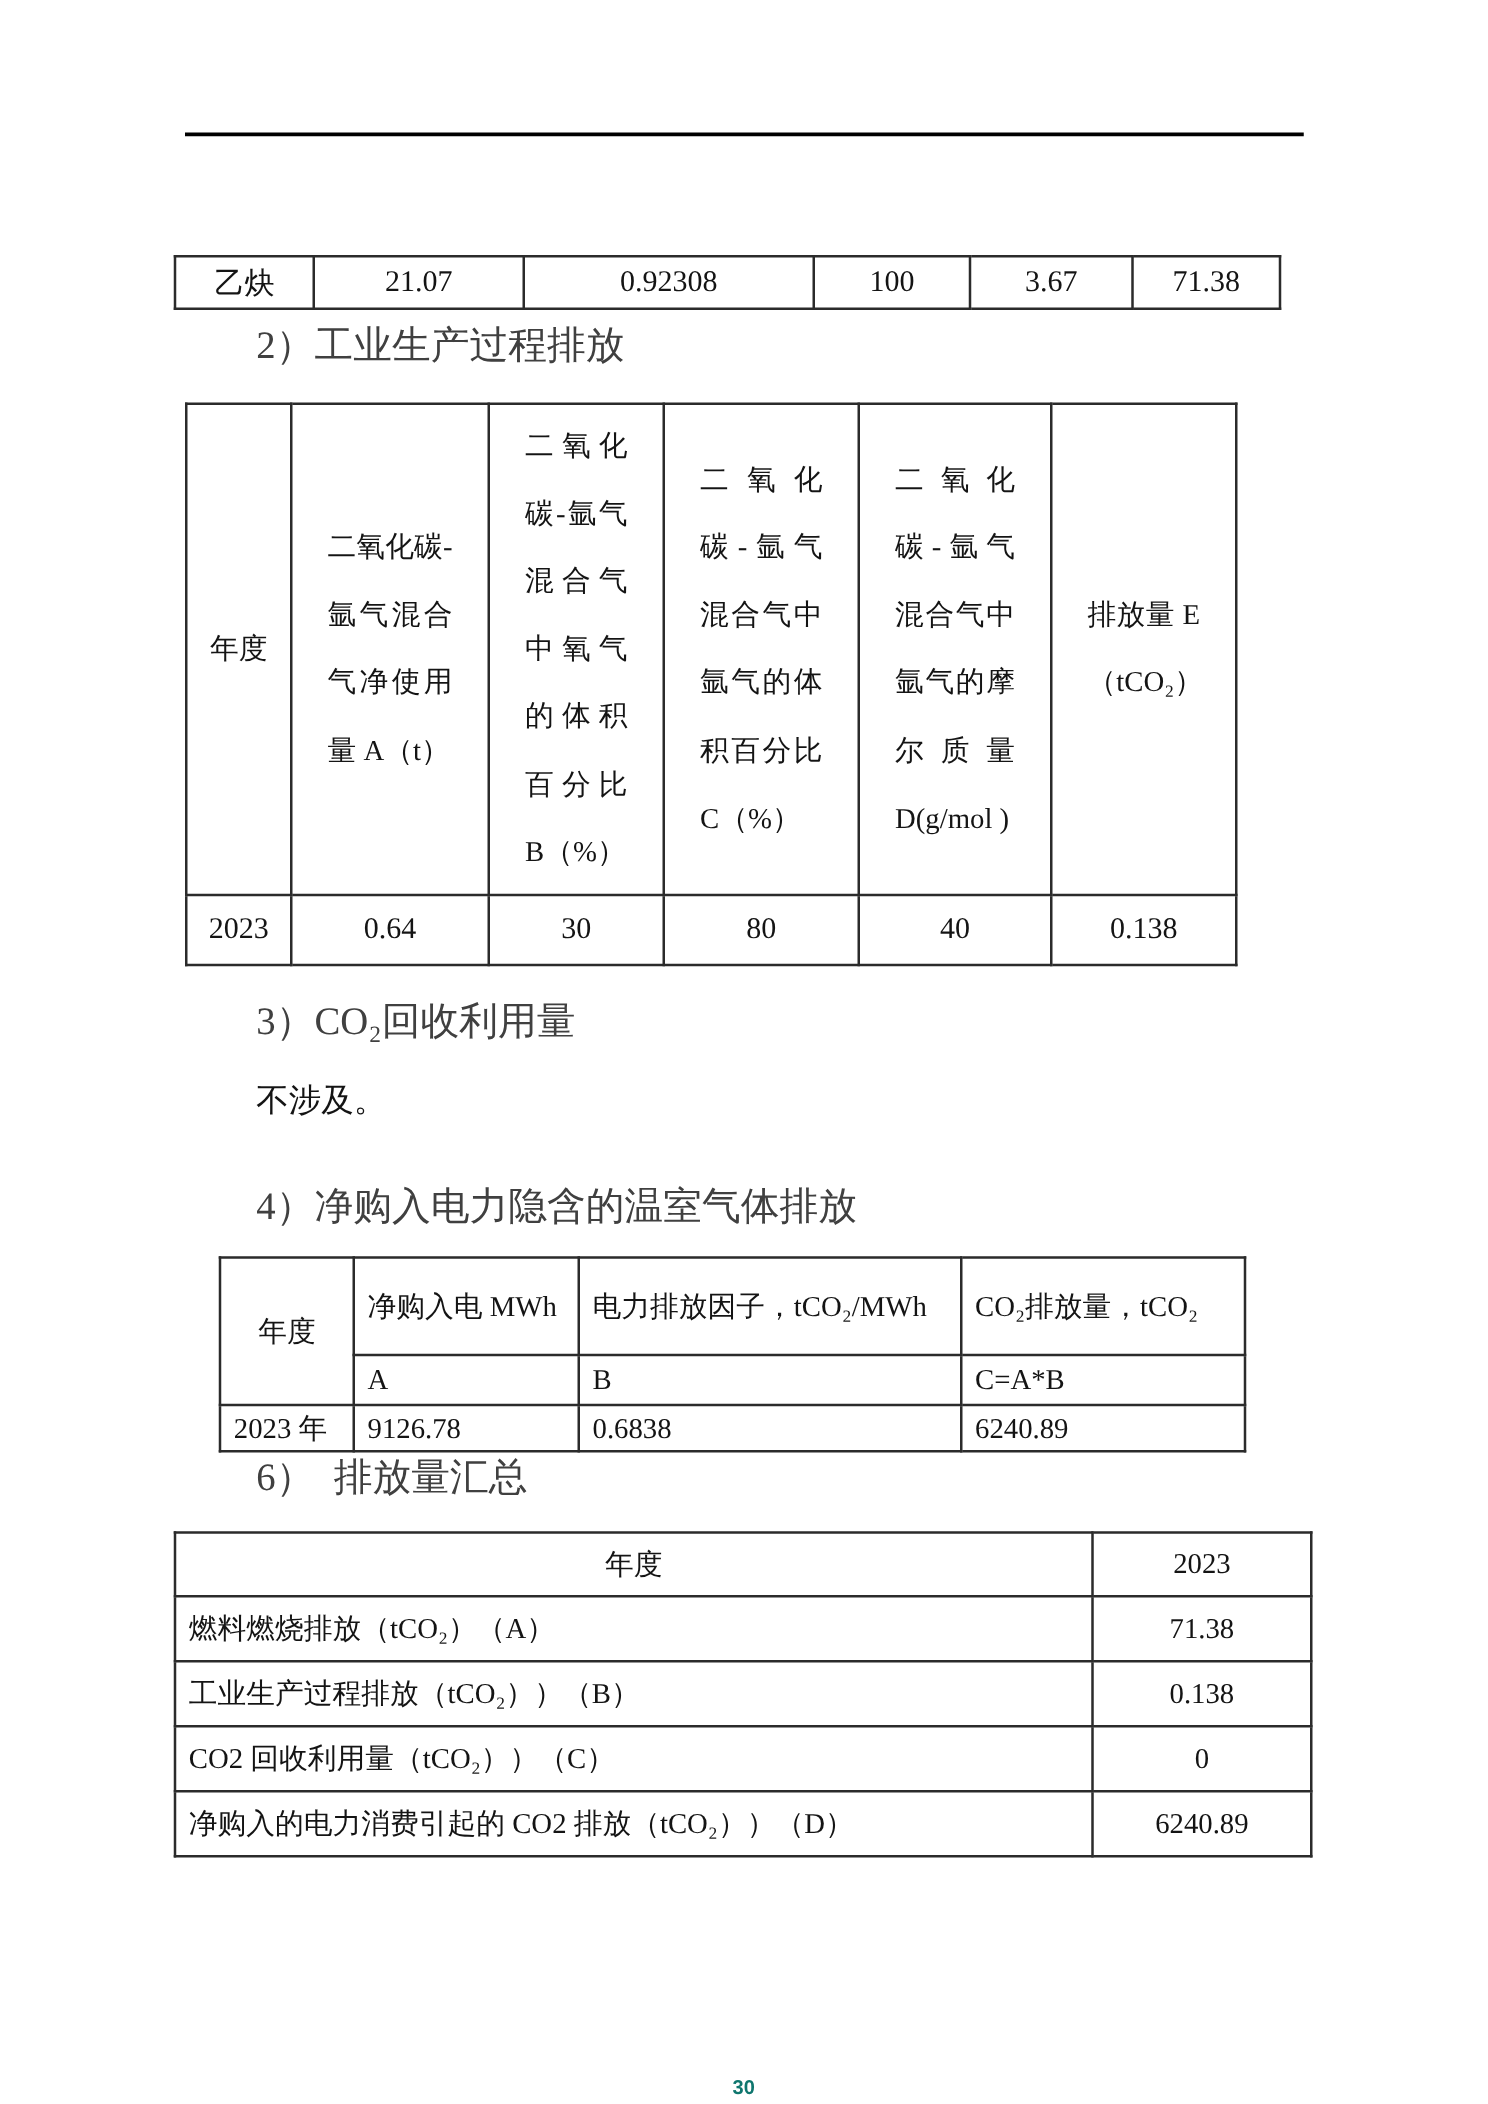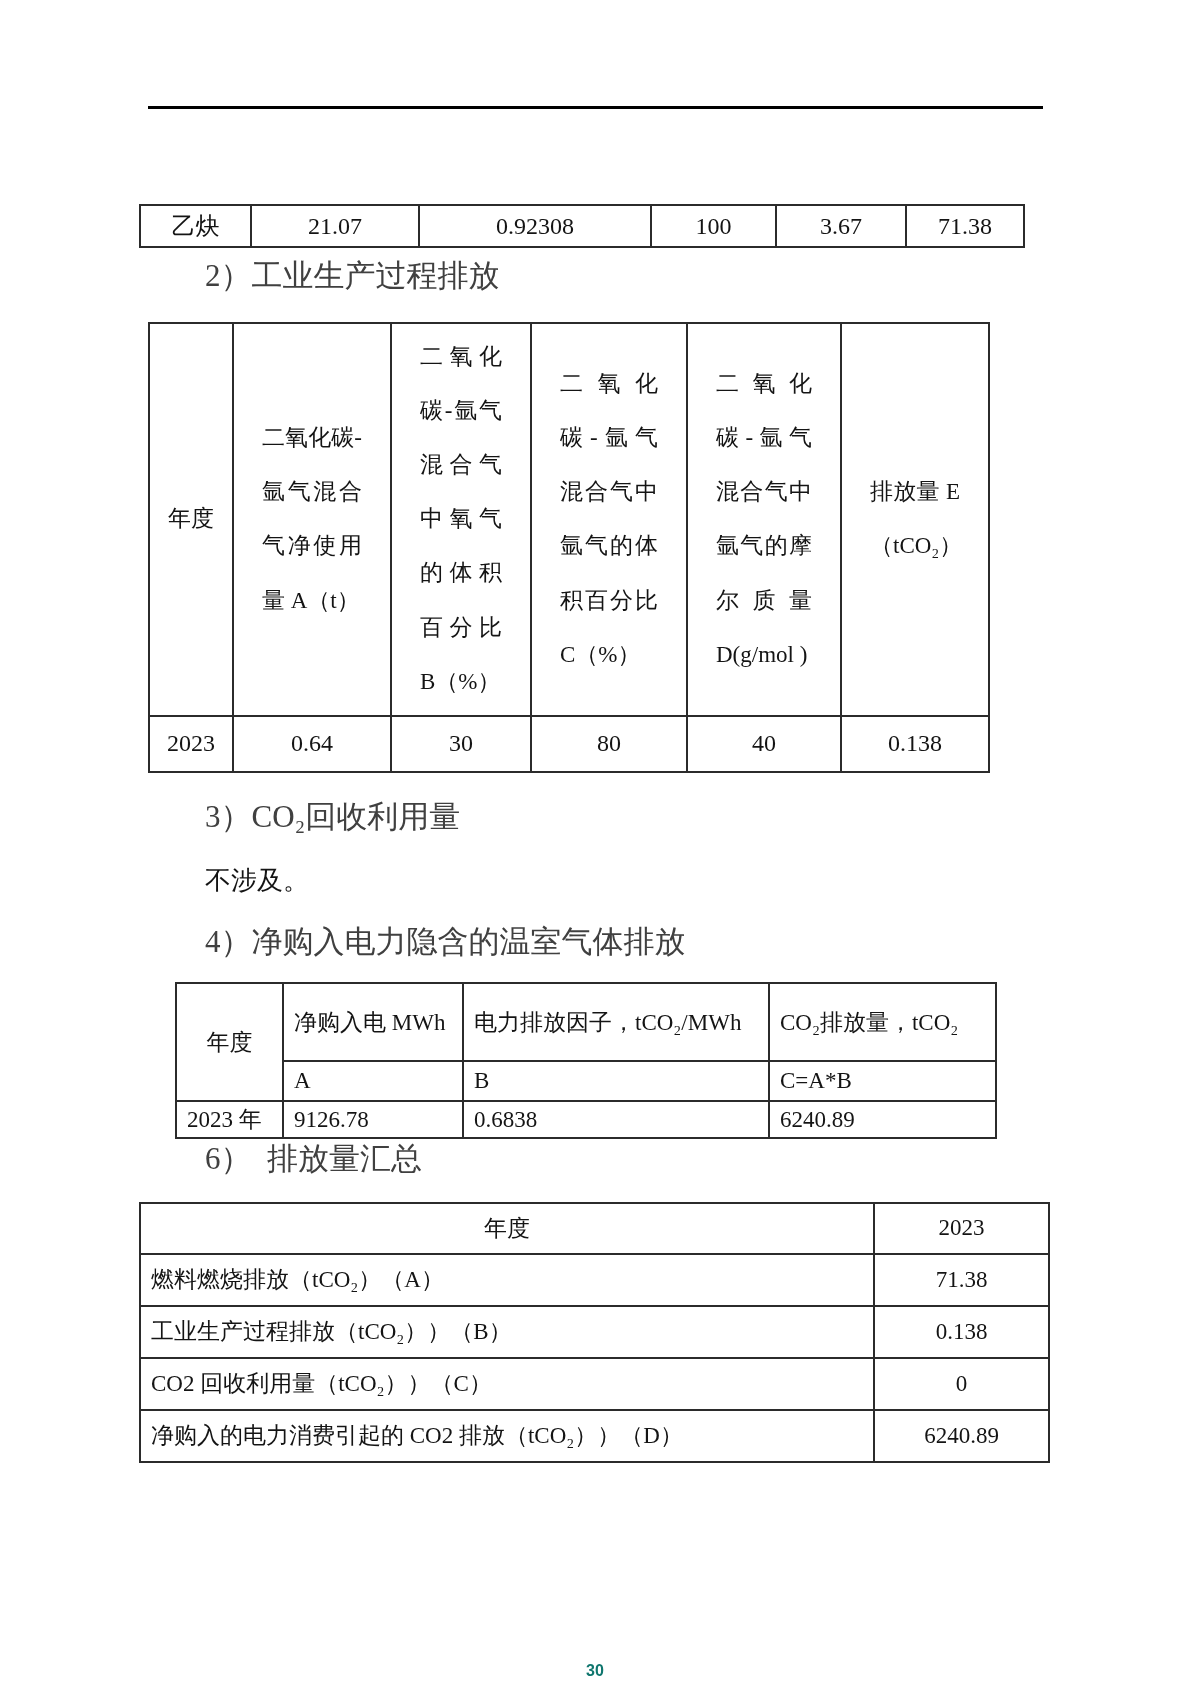--- a/index.html
+++ b/index.html
@@ -33,21 +33,21 @@
   .heading {
     margin-left:205px;
     font-size:31px;
     line-height:1.3;
     color:#404040;
     white-space:pre;
   }
   .h2 { margin-top:8px; }
   .h3 { margin-top:24px; }
   .para { margin:26px 0 0 205px; font-size:26px; }
-  .h4 { margin-top:24px; }
+  .h4 { margin-top:47px; }
   .h6 { }
 
   
   .proc-tbl { margin:26px 0 0 148px; width:820px; }
   .proc-tbl th {
     font-size:23px; line-height:2.35;
     vertical-align:middle;
     padding:6px 28px;
     text-align:justify;
     text-justify:inter-ideograph;

